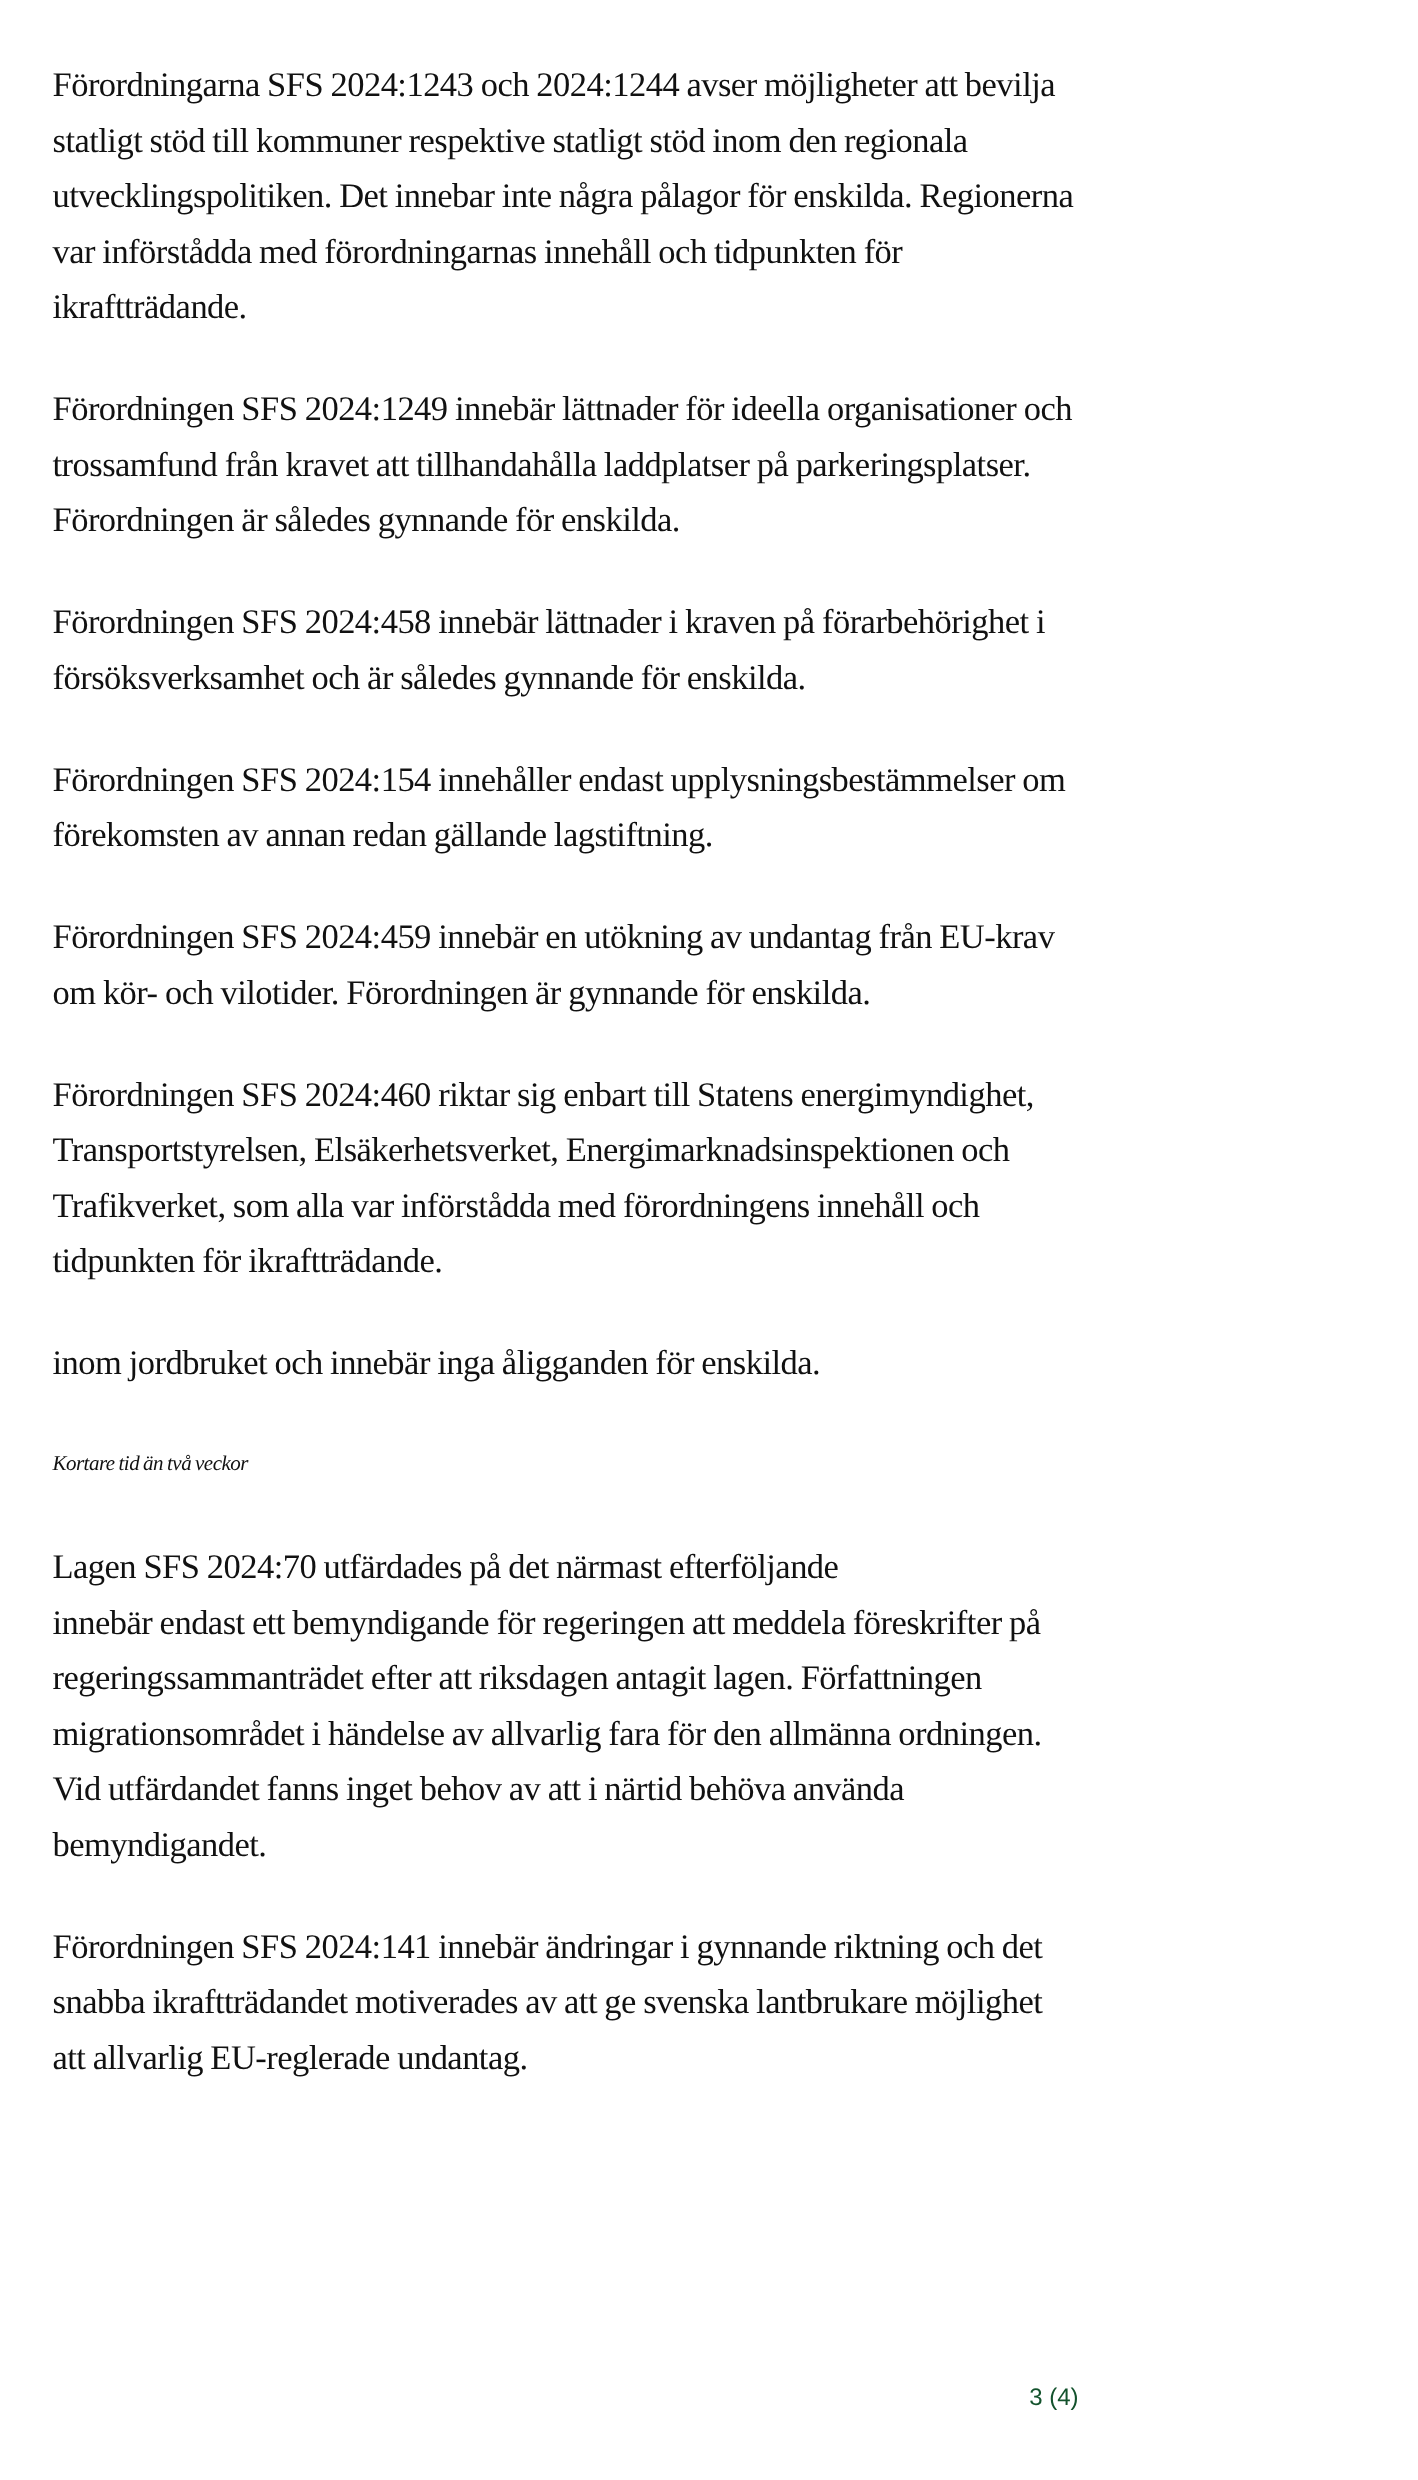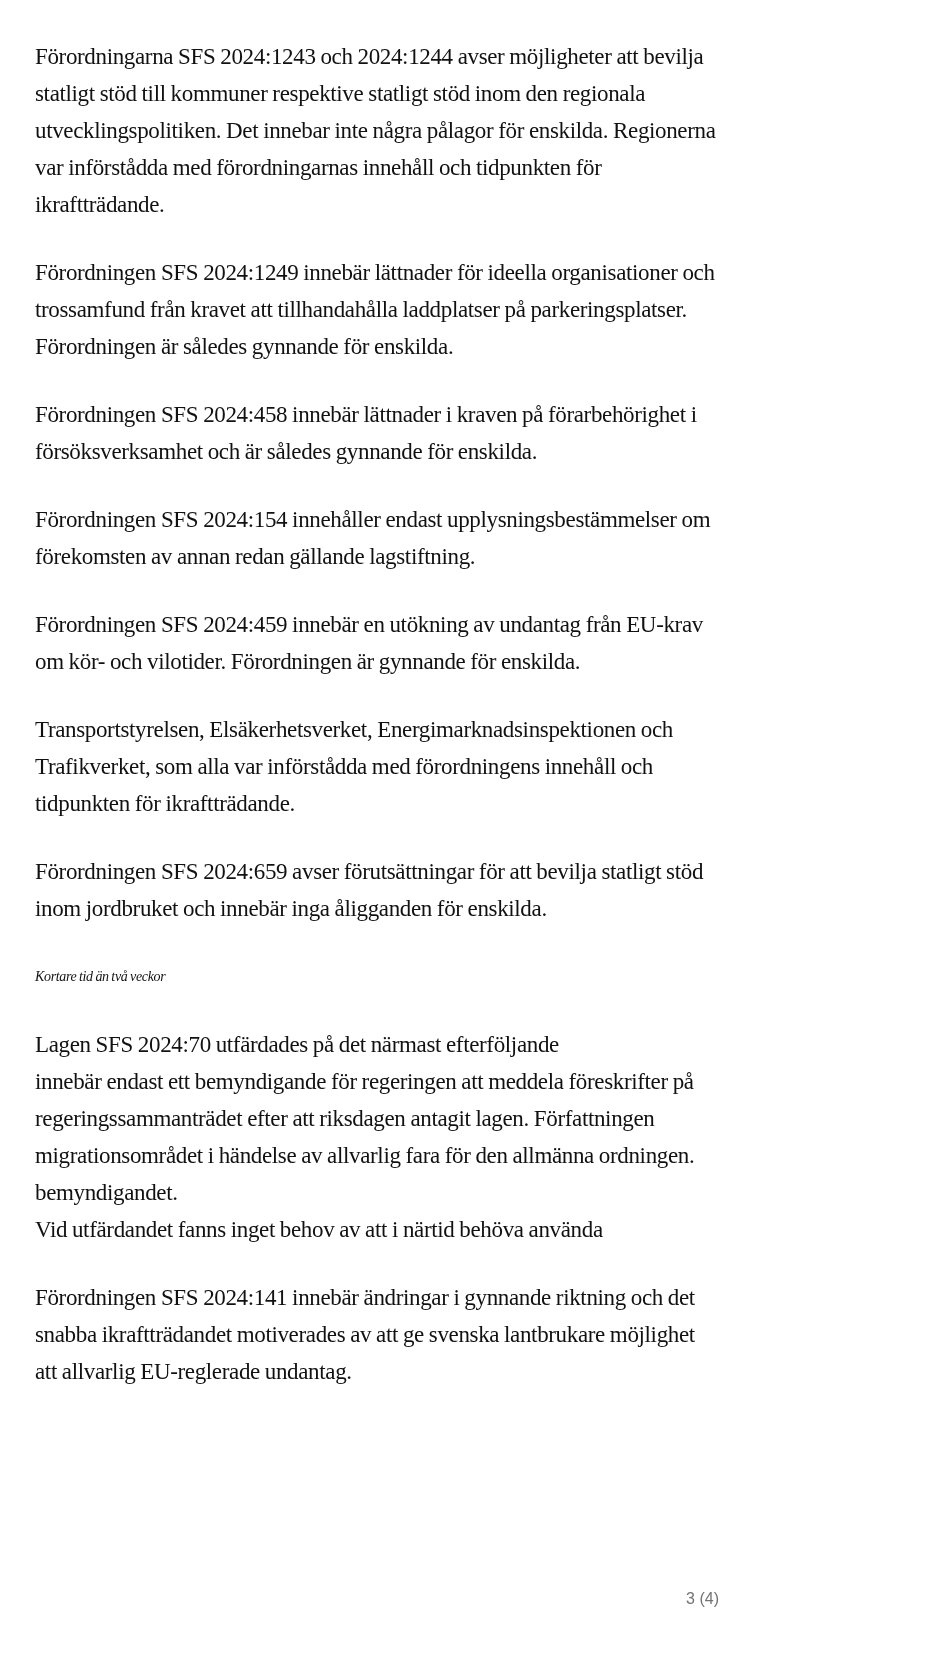--- a/index.html
+++ b/index.html
@@ -45,21 +45,21 @@
       font-style: italic;
       font-size: 14px;
       line-height: 37px;
     }
     .page-number {
       position: absolute;
       right: 70px;
       top: 1590px;
       font-family: "Liberation Sans", "DejaVu Sans", sans-serif;
       font-size: 16px;
-      color: #737373;
+      color: #14532d;
     }
   </style>
 </head>
 <body>
 
 <div class="page">
   <div class="content">
 
     <p class="para">
       <span class="line">Förordningarna SFS 2024:1243 och 2024:1244 avser möjligheter att bevilja</span>
@@ -84,39 +84,39 @@
       <span class="line">Förordningen SFS 2024:154 innehåller endast upplysningsbestämmelser om</span>
       <span class="line">förekomsten av annan redan gällande lagstiftning.</span>
     </p>
 
     <p class="para">
       <span class="line">Förordningen SFS 2024:459 innebär en utökning av undantag från EU-krav</span>
       <span class="line">om kör- och vilotider. Förordningen är gynnande för enskilda.</span>
     </p>
 
     <p class="para">
+      <span class="line">Förordningen SFS 2024:460 riktar sig enbart till Statens energimyndighet,</span>
       <span class="line">Transportstyrelsen, Elsäkerhetsverket, Energimarknadsinspektionen och</span>
       <span class="line">Trafikverket, som alla var införstådda med förordningens innehåll och</span>
       <span class="line">tidpunkten för ikraftträdande.</span>
     </p>
 
     <p class="para">
-      <span class="line">Förordningen SFS 2024:659 avser förutsättningar för att bevilja statligt stöd</span>
       <span class="line">inom jordbruket och innebär inga åligganden för enskilda.</span>
     </p>
 
     <p class="subheading">Kortare tid än två veckor</p>
 
     <p class="para">
       <span class="line">Lagen SFS 2024:70 utfärdades på det närmast efterföljande</span>
       <span class="line">innebär endast ett bemyndigande för regeringen att meddela föreskrifter på</span>
       <span class="line">regeringssammanträdet efter att riksdagen antagit lagen. Författningen</span>
       <span class="line">migrationsområdet i händelse av allvarlig fara för den allmänna ordningen.</span>
+      <span class="line">Vid utfärdandet fanns inget behov av att i närtid behöva använda</span>
       <span class="line">bemyndigandet.</span>
-      <span class="line">Vid utfärdandet fanns inget behov av att i närtid behöva använda</span>
     </p>
 
     <p class="para">
       <span class="line">Förordningen SFS 2024:141 innebär ändringar i gynnande riktning och det</span>
       <span class="line">snabba ikraftträdandet motiverades av att ge svenska lantbrukare möjlighet</span>
       <span class="line">att allvarlig EU-reglerade undantag.</span>
     </p>
 
   </div>
 

